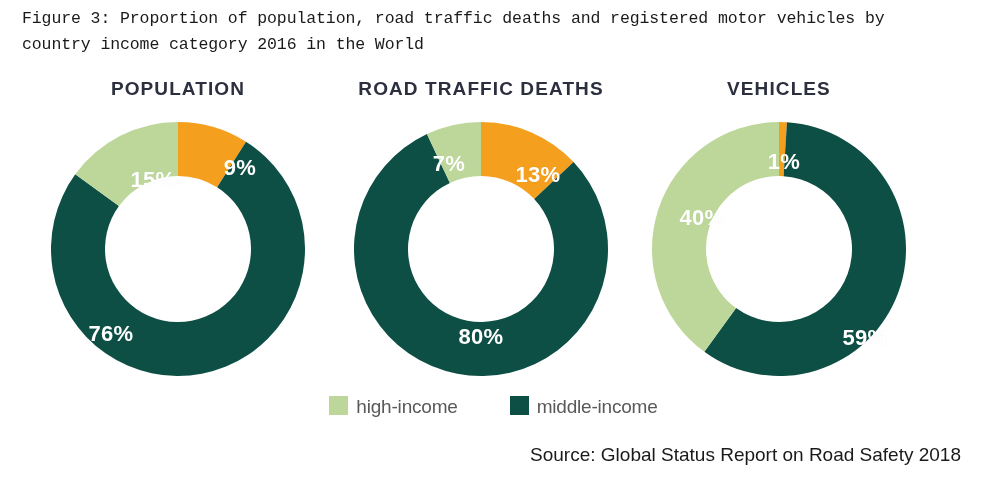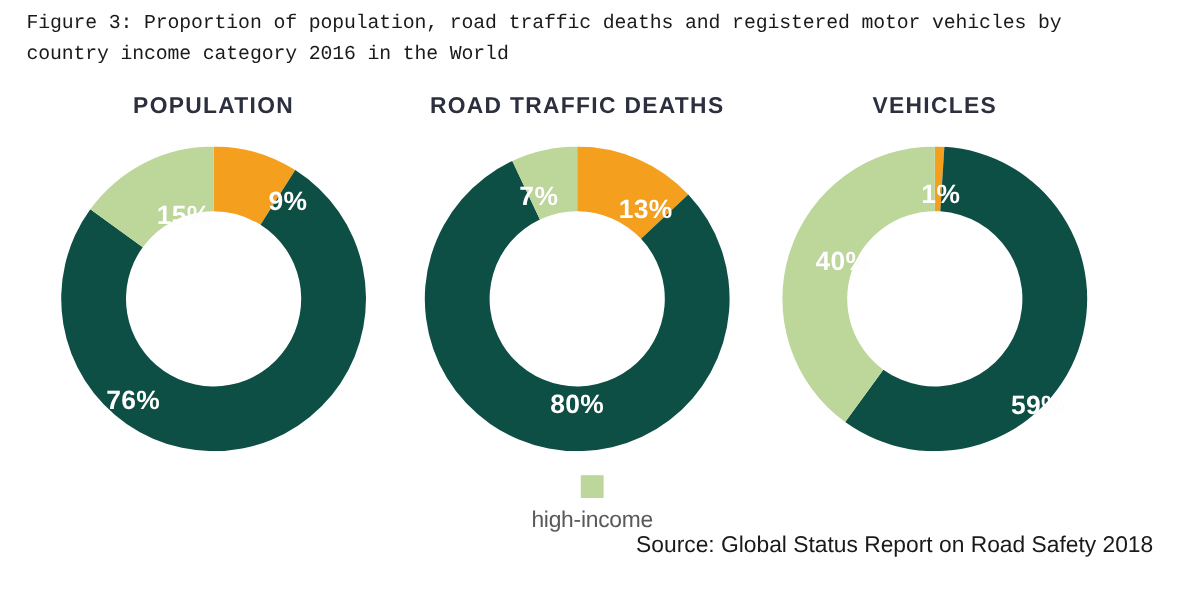--- a/index.html
+++ b/index.html
@@ -78,23 +78,21 @@
     left: 0;
     top: 396px;
     width: 987px;
     display: flex;
     justify-content: center;
     align-items: center;
     gap: 52px;
   }
   .legend-item {
     display: flex;
-    align-items: center;
     gap: 8px;
-    flex-direction: column;
   }
   .legend-swatch {
     width: 19px;
     height: 19px;
     display: block;
   }
   .legend-label {
     font-size: 19px;
     color: #595959;
     font-family: "Liberation Sans", sans-serif;
@@ -177,15 +175,19 @@
     <span class="slice-label" style="left:219px; top:216px;">59%</span>
     <span class="slice-label" style="left:56px; top:96px;">40%</span>
   </div>
 </div>
 
 <div id="chart-legend">
   <div class="legend-item">
     <span class="legend-swatch" style="background:#bdd79b;"></span>
     <span class="legend-label">high-income</span>
   </div>
+  <div class="legend-item">
+    <span class="legend-swatch" style="background:#0e4f45;"></span>
+    <span class="legend-label">middle-income</span>
+  </div>
 </div>
 
 <div id="source-note">Source: Global Status Report on Road Safety 2018</div>
 
 </body></html>

